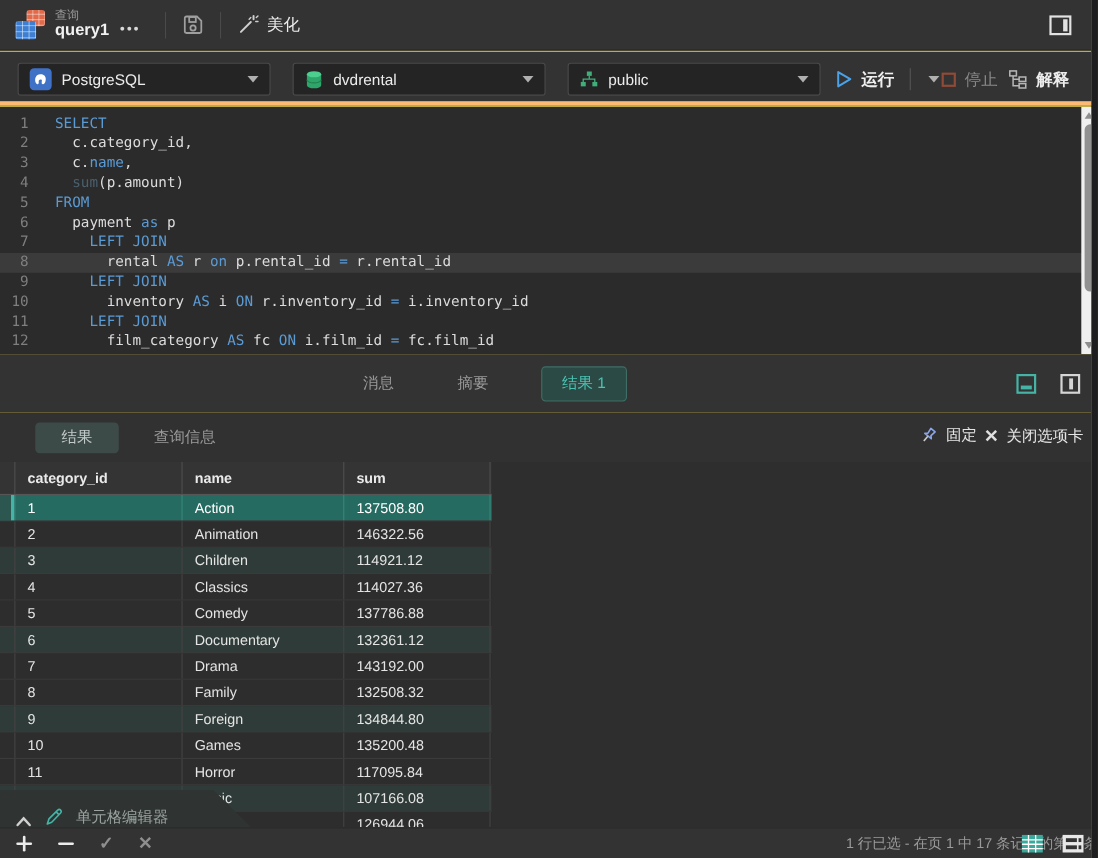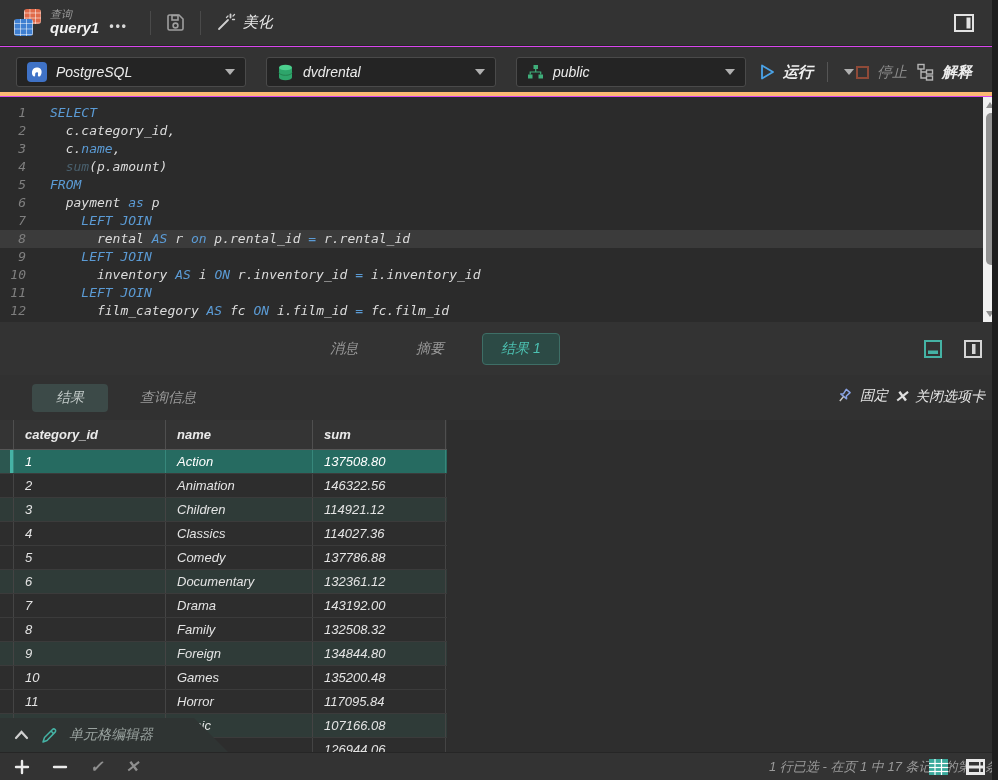--- a/index.html
+++ b/index.html
@@ -1,18 +1,18 @@
 <!DOCTYPE html>
 <html><head>
 <meta charset="utf-8">
 <style>
   * { margin:0; padding:0; box-sizing:border-box; }
   html,body { background:#1e1e1e; }
   body { font-family:"Liberation Sans", sans-serif; }
-  .app { position:relative; width:992px; height:780px; background:#d946ef; overflow:hidden; color:#e6e6e6;font-style:italic; }
+  .app { position:relative; width:992px; height:780px; background:#fde047; overflow:hidden; color:#e6e6e6; }
 
   
   .topbar { position:absolute; left:0; top:0; width:998px; height:46px; background:#333333; border-bottom:1px solid #262626; display:flex; align-items:center; padding:0 14px; }
   .qicon { position:relative; width:27px; height:27px; margin-right:9px; flex:none; }
   .qicon .grid-b { position:absolute; left:0; bottom:0; width:19px; height:17px; background:#3f7fd1; border-radius:3px;
     background-image:linear-gradient(#fff8 1px, transparent 1px), linear-gradient(90deg,#fff8 1px, transparent 1px);
     background-size:6px 5.5px; background-position:0 4px; }
   .qicon .grid-o { position:absolute; right:0; top:0; width:17px; height:15px; background:#e06a4a; border-radius:3px;
     background-image:linear-gradient(#fff8 1px, transparent 1px), linear-gradient(90deg,#fff8 1px, transparent 1px);
     background-size:5.5px 5px; background-position:0 3.5px; }
@@ -53,21 +53,21 @@
   .vscroll .arr-up, .vscroll .arr-dn { position:absolute; left:3px; width:0; height:0; border-left:4.5px solid transparent; border-right:4.5px solid transparent; }
   .vscroll .arr-up { top:5px; border-bottom:6px solid #8f8f8f; }
   .vscroll .arr-dn { bottom:5px; border-top:6px solid #8f8f8f; }
   .vscroll .thumb { position:absolute; left:2.5px; top:16px; width:10px; height:152px; background:#919191; border-radius:5px; }
 
   
   .tabband { position:absolute; left:0; top:322px; width:998px; height:53px; background:#333333; }
   .tabband .tabs { position:absolute; left:330px; top:0; height:53px; display:flex; align-items:center; }
   .band-tab { font-size:14px; color:#9a9a9a; cursor:default; }
   .band-tab.t1 { margin-right:58px; }
-  .band-tab.t2 { margin-right:38px; }
+  .band-tab.t2 { margin-right:48px; }
   .band-tab.active { color:#4cc2b2; background:#2c4a45; border:1px solid #3e6e66; border-radius:4px; padding:6px 18px; font-size:14px; }
   .band-icons { position:absolute; right:14px; top:0; height:53px; display:flex; align-items:center; gap:18px; }
 
   
   .subtabs { position:absolute; left:0; top:375px; width:998px; height:45px; background:#313131; }
   .pill-result { position:absolute; left:32px; top:9px; padding:5px 24px; background:#3c4a48; border-radius:4px; color:#c3cbc9; font-size:14px; cursor:default; }
   .tab-queryinfo { position:absolute; left:140px; top:14px; color:#9a9a9a; font-size:14px; cursor:default; }
   .pinwrap { position:absolute; right:110px; top:12px; display:flex; align-items:center; gap:7px; font-size:14px; color:#e6e6e6; cursor:default; }
   .closewrap { position:absolute; right:13px; top:12px; display:flex; align-items:center; gap:7px; font-size:14px; color:#e6e6e6; cursor:default; }
   .xglyph { font-size:16px; color:#e0e0e0; font-weight:700; }
@@ -84,21 +84,21 @@
   .drow.sel { background:#266b61; }
   .dcell { font-size:13px; color:#e4e4e4; line-height:23px; padding-left:11px; border-right:1px solid #444; overflow:hidden; white-space:nowrap; }
   .drow.sel .dcell { color:#ffffff; border-right-color:#37877b; }
   .gutcell { padding:0; border-right:1px solid #444; }
   .drow.sel .gutcell { background:linear-gradient(to right,#2c5750 0 10px,#45b3a5 10px 14px); }
 
   
   .flap { position:absolute; left:0; top:718px; width:230px; height:34px; background:#2f3433;
     clip-path:polygon(0 0, 194px 0, 228px 34px, 0 34px);
     filter:drop-shadow(0 -1px 0 #4a4a4a) drop-shadow(1px 0 0 #4a4a4a);
-    display:flex; align-items:center; z-index:6; cursor:default; }
+    display:flex; align-items:flex-end; z-index:6; cursor:default; }
   .flap .chev { margin-left:14px; }
   .flap .label { margin-left:10px; font-size:14px; color:#9aa3a0; }
 
   
   .bottombar { position:absolute; left:0; top:752px; width:998px; height:28px; background:#333333; border-top:1px solid #262626; display:flex; align-items:center; }
   .bb-left { position:absolute; left:14px; display:flex; align-items:center; gap:22px; }
   .glyph-dim { color:#8f8f8f; font-size:16px; font-weight:700; cursor:default; }
   .bb-status { width:100%; text-align:right; font-size:13px; color:#9a9a9a; }
   .bb-right { position:absolute; right:12px; display:flex; align-items:center; gap:16px; }
 

